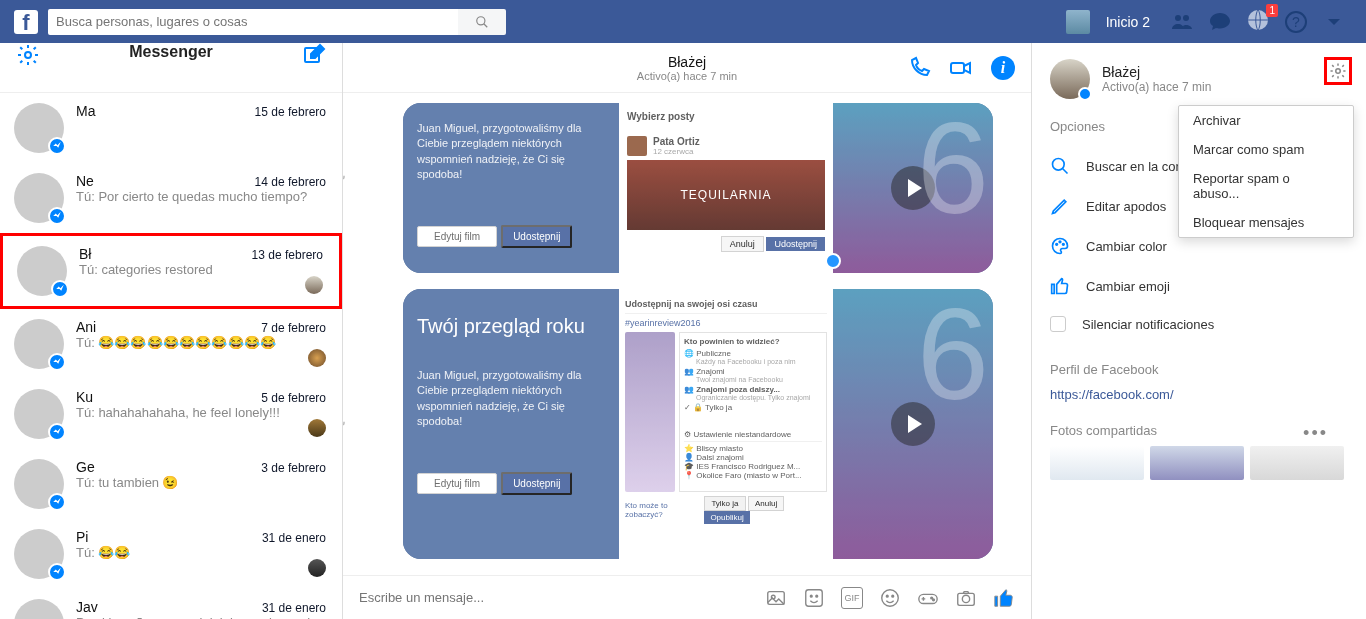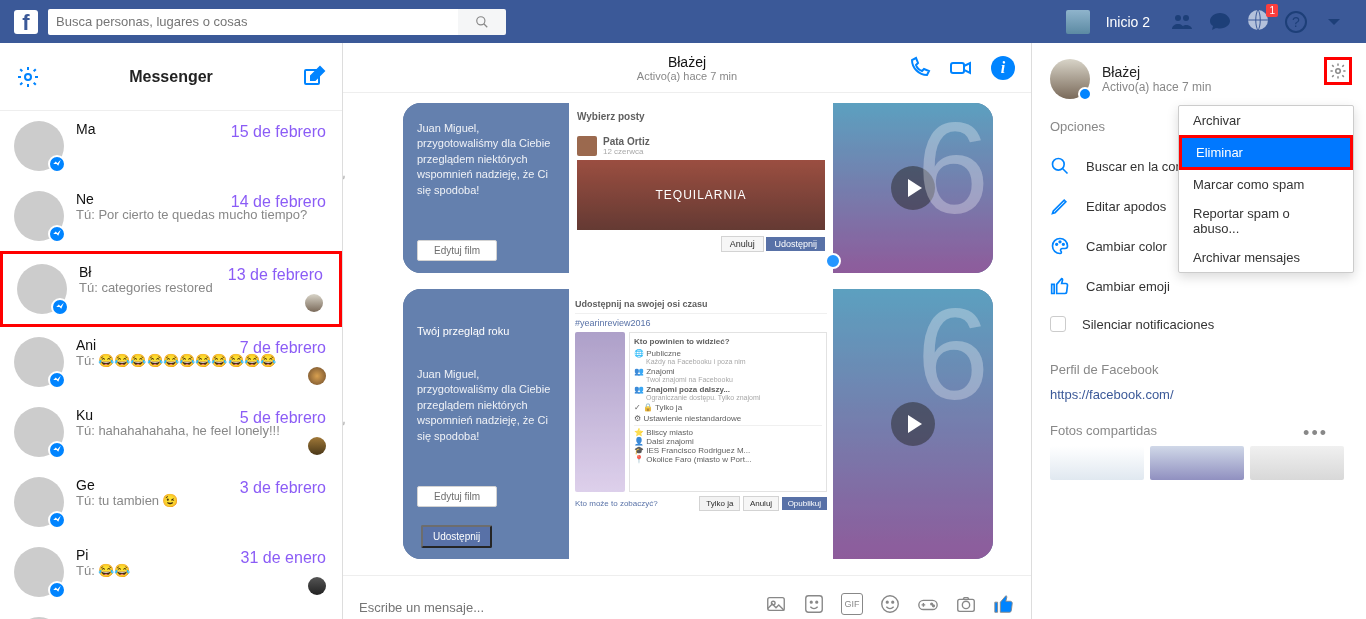--- a/index.html
+++ b/index.html
@@ -16,33 +16,33 @@
   .inicio { font-size: 14px; font-weight: normal; padding: 0 10px; cursor:pointer;}
   .top-icon { width: 24px; height: 24px; fill: #1d3f78; margin: 0 4px; cursor:pointer; position:relative;}
   .top-icon.light { fill: #b4c1db;}
   .badge-red { position:absolute; top:-4px; right:-4px; background:#fa3e3e; color:#fff; font-size:10px; padding:0 3px; border-radius:2px; line-height:13px;}
 
   
   .main { display:flex; height: calc(619px - 43px); }
 
   
   .sidebar-left { width: 343px; background:#fff; border-right:1px solid #ddd; display:flex; flex-direction:column;}
-  .sb-header { height: 68px; display:flex; align-items:center; justify-content:space-between; padding:0 16px; border-bottom:1px solid #eee;}
+  .sb-header { height: 50px; display:flex; justify-content:space-between; padding:0 16px; border-bottom:1px solid #eee;}
   .sb-header .gear { color:#0084ff; }
   .sb-title { font-weight:600; font-size:16px; color:#222;}
   .sb-header .compose { color:#0084ff;}
   .conv-list { flex:1; overflow:hidden;}
   .conv { display:flex; align-items:flex-start; padding:10px 14px; position:relative;}
   .conv .av { width:50px; height:50px; border-radius:50%; background:#ccc; position:relative; flex-shrink:0; margin-right:12px;}
   .conv .av .msgbadge { position:absolute; bottom:-2px; right:-2px; width:18px; height:18px; background:#0084ff; border-radius:50%; border:2px solid #fff; display:flex; align-items:center; justify-content:center;}
   .conv .av .msgbadge svg{fill:#fff; width:10px; height:10px;}
   .conv-body { flex:1; min-width:0;}
   .conv-name { font-size:14px; color:#111;}
   .conv-prev { font-size:13px; color:#888; white-space:nowrap; overflow:hidden; text-overflow:ellipsis;}
-  .conv-date { font-size:16px; color:#8b5cf6; position:absolute; right:16px; top:12px;}
+  .conv-date { font-size:12px; color:#0f172a; position:absolute; right:16px; top:12px;}
   .conv-seen { width:18px; height:18px; border-radius:50%; background:#ccc; position:absolute; right:16px; bottom:12px;}
   .conv.selected { border:3px solid #ff0000;}
   .av1{background:linear-gradient(#4d88c4,#a8c9e6);}
   .av2{background:linear-gradient(#3a3a3a,#1a1a1a);}
   .av3{background:linear-gradient(#d8d4c8,#7a6a5a);}
   .av4{background:radial-gradient(circle,#d8a050,#6b4a2a);}
   .av5{background:linear-gradient(#a07838,#4a3818);}
   .av6{background:linear-gradient(#f0e8d8,#d0c4b0);}
   .av7{background:linear-gradient(#555,#222);}
   .av8{background:linear-gradient(#b9966c,#7a5838);}
@@ -53,29 +53,29 @@
   .chat-htitle { font-size:14px; color:#111;}
   .chat-hstatus { font-size:11px; color:#888;}
   .chat-hicons { position:absolute; right:16px; display:flex; gap:18px; align-items:center;}
   .hicon { width:24px; height:24px; stroke:#0084ff; fill:none; cursor:pointer;}
   .info-circle { width:24px; height:24px; background:#0084ff; color:#fff; border-radius:50%; display:flex; align-items:center; justify-content:center; font-weight:bold; font-style:italic; font-family:serif; cursor:pointer;}
   .chat-body { flex:1; overflow:hidden; padding: 10px 20px 0 20px;}
   .msg-wrap { position:relative; margin-bottom:16px;}
   .share-icon { position:absolute; left:-34px; top:60px; color:#999;}
   .post-img { width:590px; height:170px; margin-left:40px; border-radius:18px; overflow:hidden; background:#385a8a; position:relative; display:flex;}
   .post-img.big { height:270px;}
-  .post-left { width:166px; background:#4a6aa0; padding:18px 14px; color:#fff; font-size:11px;}
+  .post-left { width:216px; background:#4a6aa0; padding:18px 14px; color:#fff; font-size:11px;}
   .post-mid { flex:1; background:#fff; position:relative;}
   .post-right { width:160px; background:linear-gradient(#4090b5,#7b3f8a); position:relative; display:flex; align-items:center; justify-content:center;}
   .playbtn { width:44px; height:44px; border-radius:50%; background:rgba(0,0,0,0.5); display:flex; align-items:center; justify-content:center;}
   .playbtn::after{content:'';border-left:14px solid #fff;border-top:9px solid transparent;border-bottom:9px solid transparent;margin-left:3px;}
   .big6 { position:absolute; font-size:130px; color:rgba(255,255,255,0.3); font-weight:300; right:4px; top:-10px; font-family: 'Segoe UI Light', sans-serif;}
   .edytuj-btn { background:#fff; border:1px solid #ccc; color:#555; font-size:10px; padding:4px 16px; border-radius:2px; margin-top:18px;}
   .udost-btn { background:#3b5998; color:#fff; font-size:10px; padding:4px 10px; border-radius:2px; margin-top:18px; margin-left:4px;}
-  .composer { height:44px; border-top:1px solid #eee; display:flex; align-items:flex-end; padding:4px 16px; gap:16px;}
+  .composer { height:44px; border-top:1px solid #eee; display:flex; align-items:center; padding:12px 16px; gap:16px;}
   .composer-input { flex:1; border:none; font-size:13px; color:#999; outline:none;}
   .comp-icon { width:22px; height:22px; color:#888; stroke:#888; fill:none; cursor:pointer;}
   .thumb { color:#0084ff; fill:#0084ff;}
 
   
   .sidebar-right { width:335px; background:#fff; border-left:1px solid #ddd; padding:16px 18px; position:relative;}
   .rp-header { display:flex; align-items:center; margin-bottom:20px;}
   .rp-av { width:40px; height:40px; border-radius:50%; background:linear-gradient(#d8d4c8,#7a6a5a); margin-right:12px; position:relative;}
   .rp-av .msgbadge{position:absolute;bottom:-2px;right:-2px;width:14px;height:14px;background:#0084ff;border-radius:50%;border:2px solid #fff;}
   .rp-name { font-size:14px; color:#222;}
@@ -316,35 +316,35 @@
             </div>
         </div>
       </div>
 
       <div class="msg-wrap">
         <svg class="share-icon" width="18" height="18" viewBox="0 0 24 24" fill="none" stroke="#bbb" stroke-width="2" style="top:120px">
             <path d="M12 3v12M7 8l5-5 5 5M4 17v2a2 2 0 002 2h12a2 2 0 002-2v-2"></path>
           </svg>
         <div class="post-img big dim">
           <div class="post-left">
-            <div style="font-size:11px;font-weight:300;margin-bottom:30px;margin-top:18px">Twój przegląd roku</div>
+            <div style="font-size:20px;font-weight:300;margin-bottom:30px;margin-top:8px">Twój przegląd roku</div>
             <div style="line-height:1.4; opacity:0.9">Juan Miguel, przygotowaliśmy dla Ciebie przeglądem niektórych wspomnień nadzieję, że Ci się spodoba!</div>
             <div style="margin-top:24px"><button class="edytuj-btn">Edytuj film</button><button class="udost-btn">Udostępnij</button></div>
           </div>
           <div class="post-mid" style="padding:6px;font-size:9px;color:#444">
             <div style="font-weight:bold;padding:4px 0;border-bottom:1px solid #eee">Udostępnij na swojej osi czasu</div>
             <div style="color:#3b5998;margin:4px 0">#yearinreview2016</div>
             <div style="display:flex;gap:4px">
               <div style="width:50px;height:160px;background:linear-gradient(#a090c0,#d8c8e8);border-radius:2px"></div>
               <div style="flex:1;background:#fff;border:1px solid #ddd;padding:4px;font-size:8px">
                 <div style="font-weight:bold;margin-bottom:3px">Kto powinien to widzieć?</div>
                 <div style="margin-bottom:2px">🌐 <span>Publiczne</span><div style="color:#999;font-size:7px;margin-left:12px">Każdy na Facebooku i poza nim</div></div>
                 <div style="margin-bottom:2px">👥 <span>Znajomi</span><div style="color:#999;font-size:7px;margin-left:12px">Twoi znajomi na Facebooku</div></div>
                 <div style="margin-bottom:2px;font-weight:bold">👥 <span>Znajomi poza dalszy...</span><div style="color:#999;font-size:7px;margin-left:12px;font-weight:normal">Ograniczanie dostępu. Tylko znajomi</div></div>
-                <div style="margin-bottom:2px">✓ 🔒 <span>Tylko ja</span></div>
+                <div style="margin-bottom:18px">✓ 🔒 <span>Tylko ja</span></div>
                 <div style="margin-bottom:2px">⚙ <span>Ustawienie niestandardowe</span></div>
                 <div style="border-top:1px solid #eee;margin-top:2px;padding-top:2px">⭐ <span>Bliscy miasto</span></div>
                 <div>👤 <span>Dalsi znajomi</span></div>
                 <div>🎓 <span>IES Francisco Rodriguez M...</span></div>
                 <div>📍 <span>Okolice Faro (miasto w Port...</span></div>
               </div>
             </div>
             <div style="margin-top:4px;display:flex;justify-content:space-between;align-items:center">
               <span style="color:#3b5998;font-size:8px">Kto może to zobaczyć?</span>
               <div><button style="font-size:8px;padding:2px 6px;background:#f0f0f0;border:1px solid #ccc">Tylko ja</button> <button style="font-size:8px;padding:2px 6px;background:#f5f5f5;border:1px solid #ccc">Anuluj</button> <button style="font-size:8px;padding:2px 6px;background:#3b5998;color:#fff;border:none">Opublikuj</button></div>
@@ -457,19 +457,18 @@
     </div>
     <div class="fotos-row">
       <div class="foto-thumb" style="background:linear-gradient(#fff,#e0e8f0)"></div>
       <div class="foto-thumb" style="background:linear-gradient(#d0d8e8,#9090c0)"></div>
       <div class="foto-thumb" style="background:linear-gradient(#f0f0f0,#d8d8d8)"></div>
     </div>
 
     
     <div class="ctx-menu">
       <div class="ctx-item">Archivar</div>
-      <div class="ctx-item highlight">Eliminar</div>
       <div class="ctx-item">Marcar como spam</div>
       <div class="ctx-item">Reportar spam o abuso...</div>
-      <div class="ctx-item">Archivar mensajes</div>
+      <div class="ctx-item">Bloquear mensajes</div>
     </div>
   </div>
 </div>
 
 </body></html>

